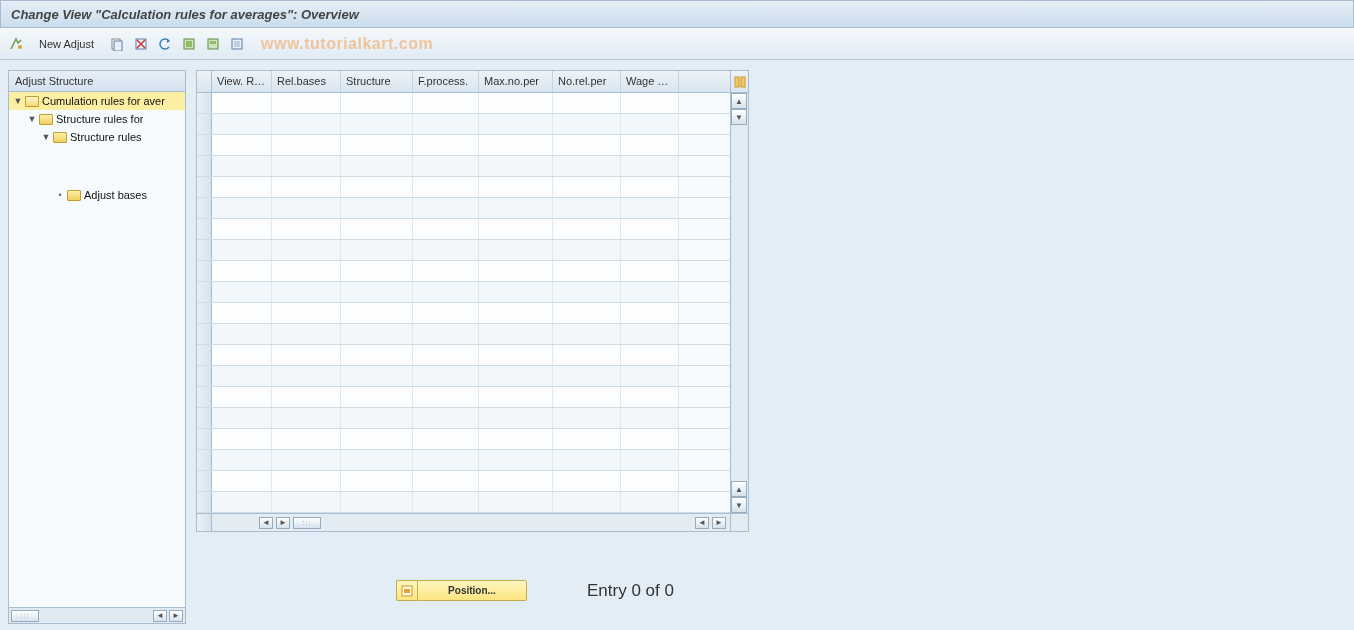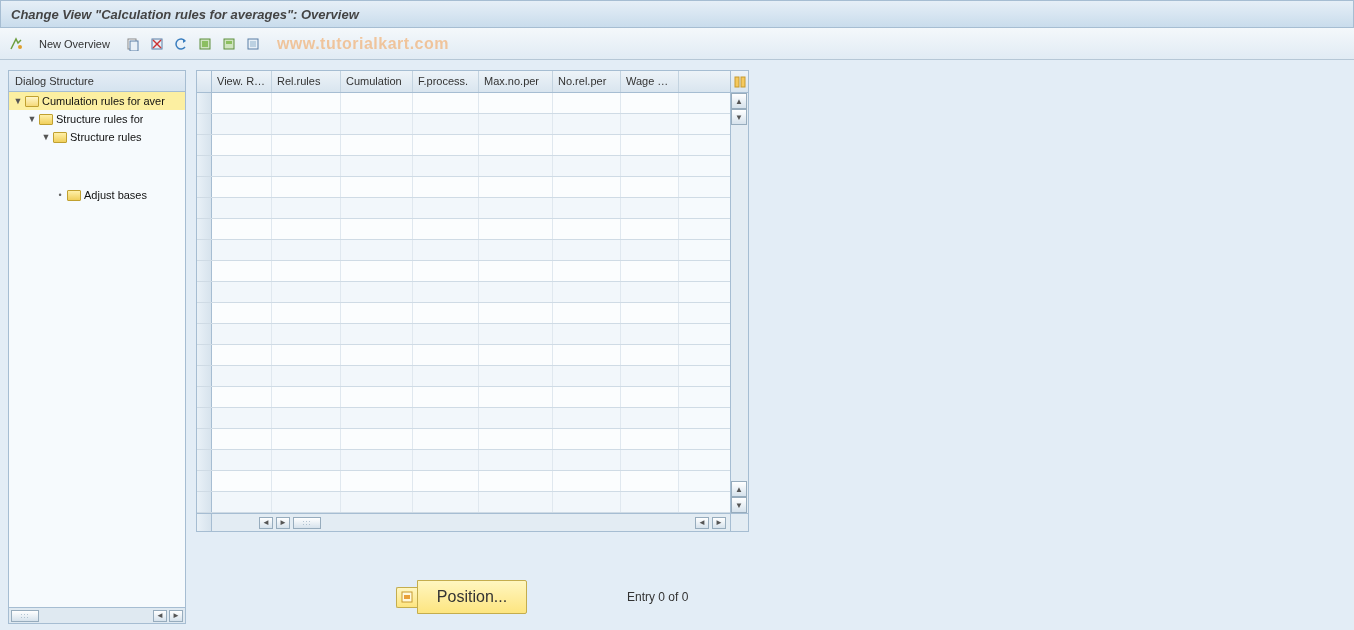--- a/index.html
+++ b/index.html
@@ -275,35 +275,35 @@
       background: linear-gradient(#fff6c0, #fde580);
       border: 1px solid #c4ad4d;
       border-right: none;
       border-radius: 2px 0 0 2px;
       display: flex;
       align-items: center;
       justify-content: center;
     }
     .pos-main {
       width: 110px;
-      height: 34px;
+      height: 21px;
       background: linear-gradient(#fff6c0, #fde580);
       border: 1px solid #c4ad4d;
       border-radius: 0 2px 2px 0;
       display: flex;
       align-items: center;
       justify-content: center;
-      font-size: 16px;
+      font-size: 10px;
       color: #333;
       cursor: pointer;
+      font-weight: bold;
     }
     .entry-text {
-      font-size: 12px;
+      font-size: 17px;
       color: #333;
-      margin-left: 40px;
     }
     .col0 { width: 60px; }
     .col1 { width: 69px; }
     .col2 { width: 72px; }
     .col3 { width: 66px; }
     .col4 { width: 74px; }
     .col5 { width: 68px; }
     .col6 { width: 58px; text-align: center; }
     .hscroll-wrapper {
         display:flex;
@@ -320,21 +320,21 @@
   <span>Change View "Calculation rules for averages": Overview</span>
 </div>
 
 <div class="toolbar">
   <div class="tb-icon">
     <svg width="14" height="14">
         <path d="M2 12 L7 2 L9 6 L12 3" stroke="#6d9e3e" fill="none" stroke-width="1.5"></path>
         <circle cx="11" cy="10" r="2" fill="#e0a030"></circle>
       </svg>
   </div>
-  <div class="tb-text-btn">New Overview</div>
+  <div class="tb-text-btn">New Adjust</div>
   <div class="tb-icon">
     <svg width="14" height="14">
         <rect x="2" y="2" width="8" height="10" fill="#fff" stroke="#888"></rect>
         <rect x="4" y="4" width="8" height="10" fill="#e8f0f7" stroke="#5b7fa6"></rect>
       </svg>
   </div>
   <div class="tb-icon">
     <svg width="14" height="14">
         <rect x="2" y="2" width="10" height="10" fill="#e8f0f7" stroke="#5b7fa6"></rect>
         <line x1="3" y1="3" x2="11" y2="11" stroke="#c33" stroke-width="1.5"></line>
@@ -364,21 +364,21 @@
         <rect x="2" y="2" width="10" height="10" fill="#e8f0f7" stroke="#5b7fa6"></rect>
         <rect x="4" y="4" width="6" height="6" fill="#bcd1e2"></rect>
       </svg>
   </div>
   <span class="watermark">www.tutorialkart.com</span>
 </div>
 
 <div class="main-layout">
 
   <div class="sidebar">
-    <div class="sidebar-title">Dialog Structure</div>
+    <div class="sidebar-title">Adjust Structure</div>
     <div class="tree" id="tree">
         <div class="tree-node lvl1 selected">
           <span class="tree-toggle">▼</span>
           <span class="folder-icon open"></span>
           <span class="tree-label">Cumulation rules for aver</span>
         </div>
         <div class="tree-node lvl2">
           <span class="tree-toggle">▼</span>
           <span class="folder-icon"></span>
           <span class="tree-label">Structure rules for</span>
@@ -402,22 +402,22 @@
       </div>
     </div>
   </div>
 
   <div class="content-area">
     <div class="table-container">
       <div class="table-header-row">
         <div class="corner-cell"></div>
         <div id="th-row" style="display:flex; flex:1;">
             <div class="th col0">View. Rule</div>
-            <div class="th col1">Rel.rules</div>
-            <div class="th col2">Cumulation</div>
+            <div class="th col1">Rel.bases</div>
+            <div class="th col2">Structure</div>
             <div class="th col3">F.process.</div>
             <div class="th col4">Max.no.per</div>
             <div class="th col5">No.rel.per</div>
             <div class="th col6">Wage Ty...</div>
           </div>
         <div class="config-cell">
           <svg width="12" height="12">
               <rect x="1" y="1" width="4" height="10" fill="#f5c95e" stroke="#c79a2e"></rect>
               <rect x="7" y="1" width="4" height="10" fill="#f5c95e" stroke="#c79a2e"></rect>
             </svg>

